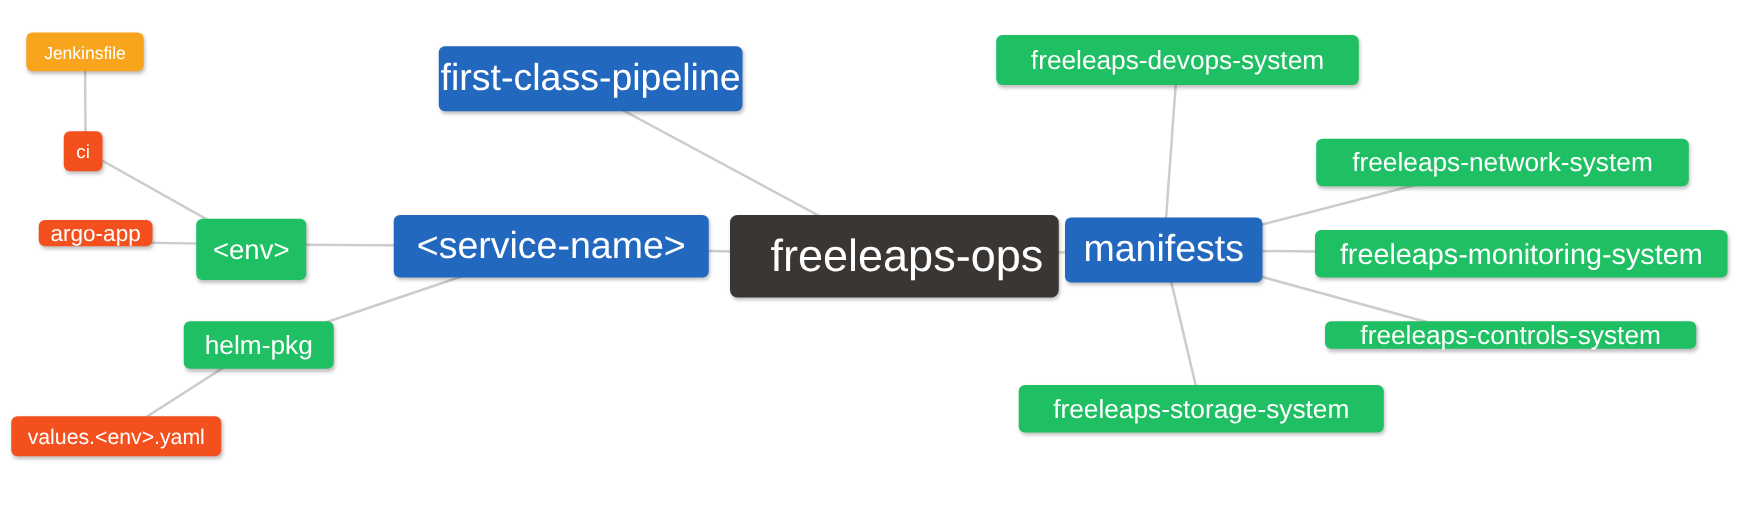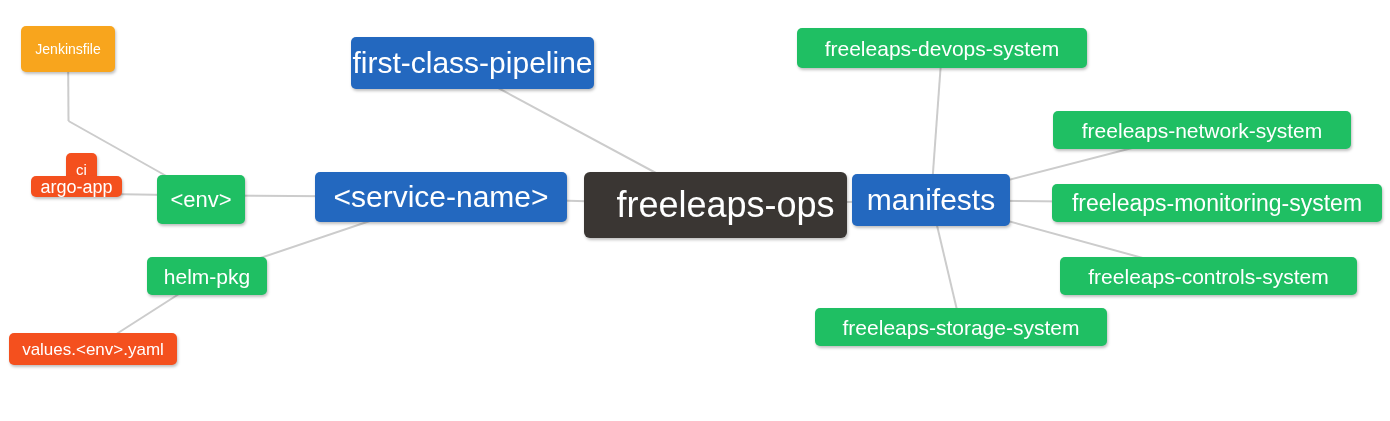--- a/index.html
+++ b/index.html
@@ -61,20 +61,20 @@
   <div id="node-layer">
       <div class="node root" style="left: 584px; top: 172px; width: 263px; height: 66px; font-size: 36px; background: rgb(58, 54, 51); color: rgb(255, 255, 255);">freeleaps-ops</div>
       <div class="node branch" style="left: 313px; top: 37px; width: 243px; height: 52px; font-size: 30px; background: rgb(35, 104, 191); color: rgb(255, 255, 255); margin-left: 38px;">first-class-pipeline</div>
       <div class="node branch" style="left: 315px; top: 172px; width: 252px; height: 50px; font-size: 30px; background: rgb(35, 104, 191); color: rgb(255, 255, 255);">&lt;service-name&gt;</div>
       <div class="node branch" style="left: 852px; top: 174px; width: 158px; height: 52px; font-size: 30px; background: rgb(35, 104, 191); color: rgb(255, 255, 255);">manifests</div>
       <div class="node leaf2" style="left: 157px; top: 175px; width: 88px; height: 49px; font-size: 22px; background: rgb(31, 191, 99); color: rgb(255, 255, 255);">&lt;env&gt;</div>
       <div class="node leaf2" style="left: 147px; top: 257px; width: 120px; height: 38px; font-size: 21px; background: rgb(31, 191, 99); color: rgb(255, 255, 255);">helm-pkg</div>
       <div class="node leaf2" style="left: 797px; top: 28px; width: 290px; height: 40px; font-size: 21px; background: rgb(31, 191, 99); color: rgb(255, 255, 255);">freeleaps-devops-system</div>
       <div class="node leaf2" style="left: 1053px; top: 111px; width: 298px; height: 38px; font-size: 21px; background: rgb(31, 191, 99); color: rgb(255, 255, 255);">freeleaps-network-system</div>
       <div class="node leaf2" style="left: 1052px; top: 184px; width: 330px; height: 38px; font-size: 23px; background: rgb(31, 191, 99); color: rgb(255, 255, 255);">freeleaps-monitoring-system</div>
-      <div class="node leaf2" style="left: 1060px; top: 257px; width: 297px; height: 38px; font-size: 21px; background: rgb(31, 191, 99); color: rgb(255, 255, 255);">freeleaps-controls-system</div>
+      <div class="node leaf2" style="left: 1060px; top: 257px; width: 297px; height: 22px; font-size: 21px; background: rgb(31, 191, 99); color: rgb(255, 255, 255);">freeleaps-controls-system</div>
       <div class="node leaf2" style="left: 815px; top: 308px; width: 292px; height: 38px; font-size: 21px; background: rgb(31, 191, 99); color: rgb(255, 255, 255);">freeleaps-storage-system</div>
-      <div class="node leaf3" style="left: 66px; top: 105px; width: 31px; height: 32px; font-size: 15px; background: rgb(244, 80, 30); color: rgb(255, 255, 255); margin-top: 48px;">ci</div>
+      <div class="node leaf3" style="left: 51px; top: 105px; width: 31px; height: 32px; font-size: 15px; background: rgb(244, 80, 30); color: rgb(255, 255, 255);">ci</div>
       <div class="node leaf3" style="left: 31px; top: 176px; width: 91px; height: 21px; font-size: 18px; background: rgb(244, 80, 30); color: rgb(255, 255, 255);">argo-app</div>
       <div class="node leaf3" style="left: 9px; top: 333px; width: 168px; height: 32px; font-size: 17px; background: rgb(244, 80, 30); color: rgb(255, 255, 255);">values.&lt;env&gt;.yaml</div>
-      <div class="node leaf4" style="left: 21px; top: 26px; width: 94px; height: 46px; font-size: 14px; background: rgb(248, 165, 29); color: rgb(255, 255, 255);">Jenkinsfile</div>
+      <div class="node leaf4" style="left: 21px; top: 26px; width: 94px; height: 31px; font-size: 14px; background: rgb(248, 165, 29); color: rgb(255, 255, 255);">Jenkinsfile</div>
     </div>
 </div>
 
 </body></html>

